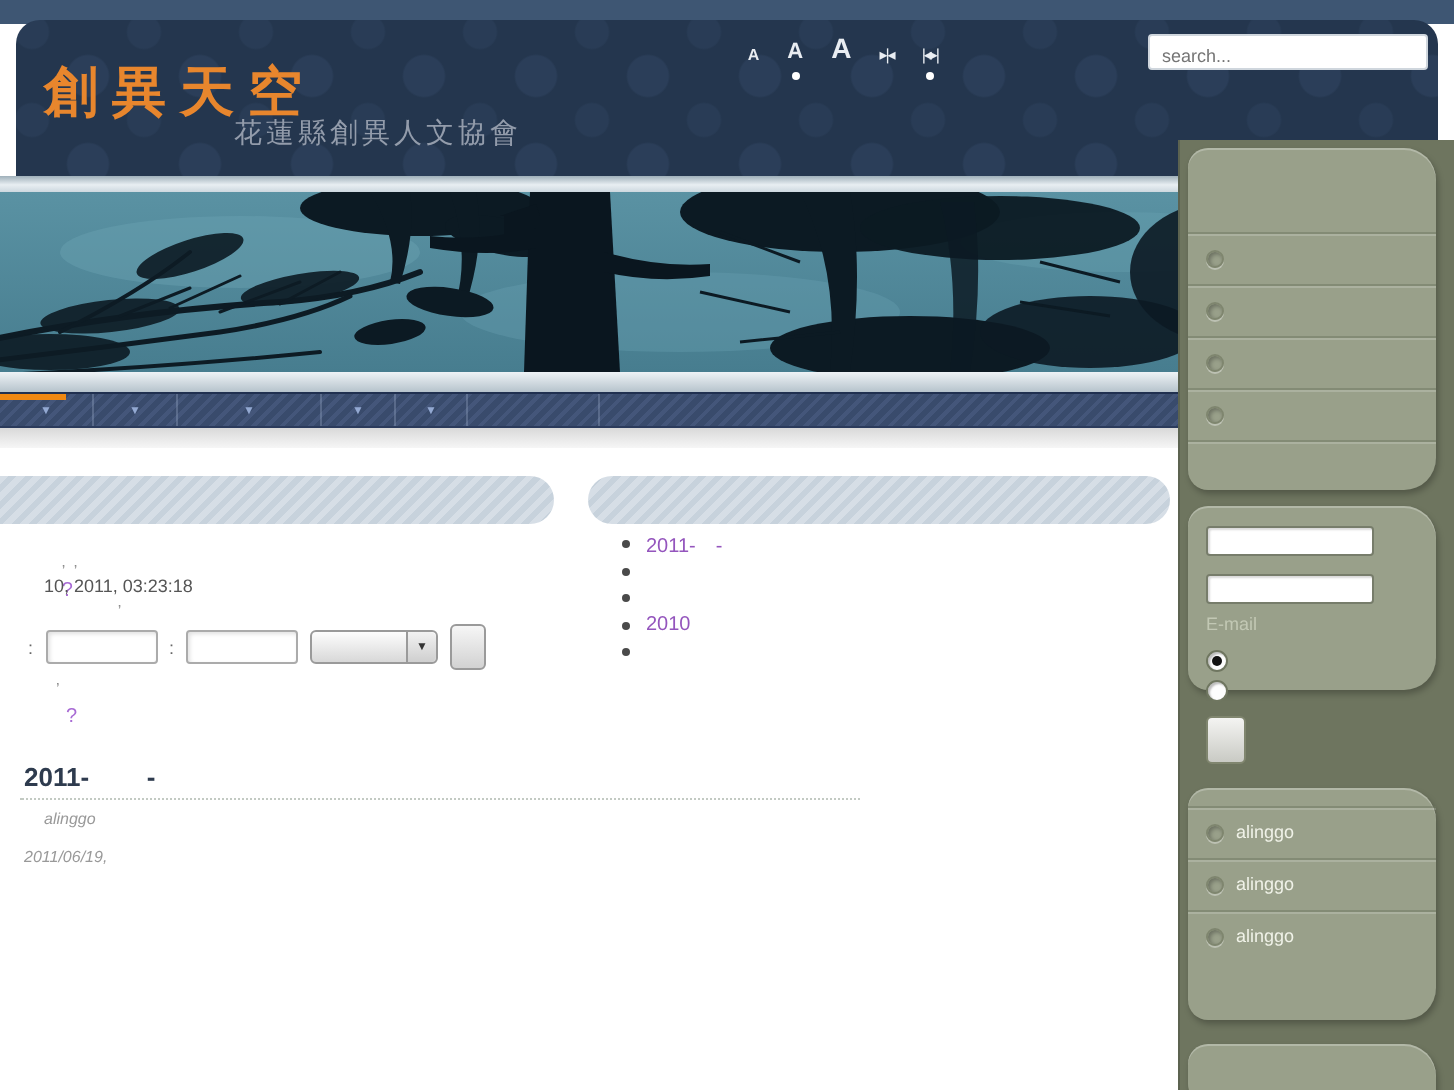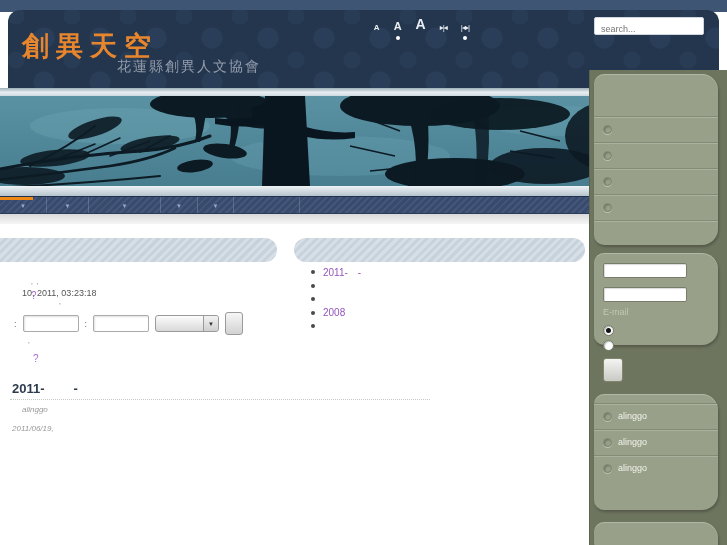--- a/index.html
+++ b/index.html
@@ -23,21 +23,21 @@
     color:#939cab; letter-spacing:2px; white-space:pre;margin-left:45px; }
 
   .header-controls { position:absolute; right:250px; top:6px; display:flex; align-items:flex-end; gap:14px; color:#e9edf2; }
   .fs { position:relative; font-weight:bold; cursor:pointer; }
   .fs-small { font-size:8px; }
   .fs-med { font-size:11px; }
   .fs-large { font-size:14px; }
   .wicon { font-size:8px; letter-spacing:-1px; cursor:pointer; position:relative; }
   .sel-dot { position:absolute; left:50%; margin-left:-2px; bottom:-8px; width:4px; height:4px;
     border-radius:50%; background:#fff; }
-  .search-box { position:absolute; right:15px; top:7px; width:110px; height:18px;
+  .search-box { position:absolute; right:5px; top:7px; width:140px; height:18px;
     background:#fff; border:1px solid #cfd6dd; border-radius:2px; }
   .search-box input { width:100%; height:100%; border:0; outline:none; background:transparent;
     font-size:9px; color:#333; padding:0 6px; font-family:"Liberation Sans",sans-serif; }
 
   
   .banner { position:absolute; left:0; top:88px; width:727px; height:108px; }
   .banner-top { position:absolute; left:0; top:0; width:727px; height:8px;
     background:linear-gradient(180deg,#9fb0ba,#e8eef2 55%,#cdd8df); }
   .banner-photo { position:absolute; left:0; top:8px; width:727px; height:90px; overflow:hidden; }
   .banner-bottom { position:absolute; left:0; top:98px; width:727px; height:10px;
@@ -260,21 +260,21 @@
     <button class="small-btn"></button>
   </div>
 
   <div class="tiny-marks" style="left:28px; top:340px;">’</div>
   <a class="q-link" style="position:absolute; left:33px; top:353px;">?</a>
 
   <ul class="right-list">
     <li><a class="plink">2011-　-</a></li>
     <li><span></span></li>
     <li><span></span></li>
-    <li><a class="plink">2008</a></li>
+    <li><a class="plink">2010</a></li>
     <li><span></span></li>
   </ul>
 
   <div class="article-title">2011-        -</div>
   <div class="article-sep"></div>
   <div class="article-author">alinggo</div>
   <div class="article-date">2011/06/19,</div>
 
   <div class="sidebar">
 

